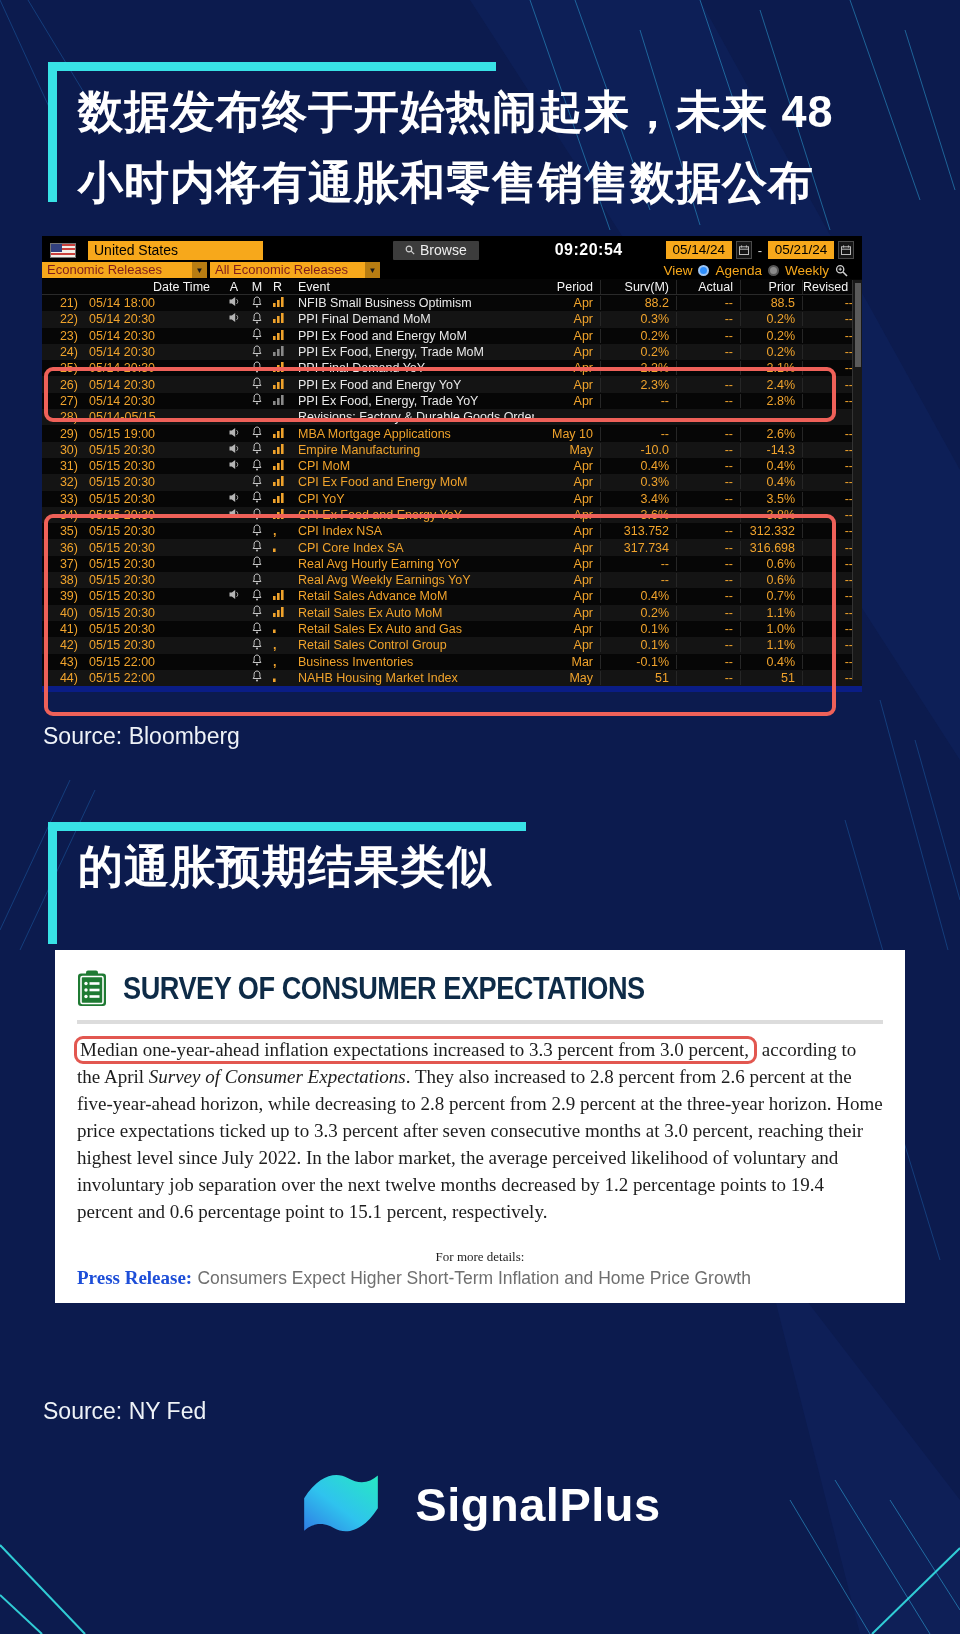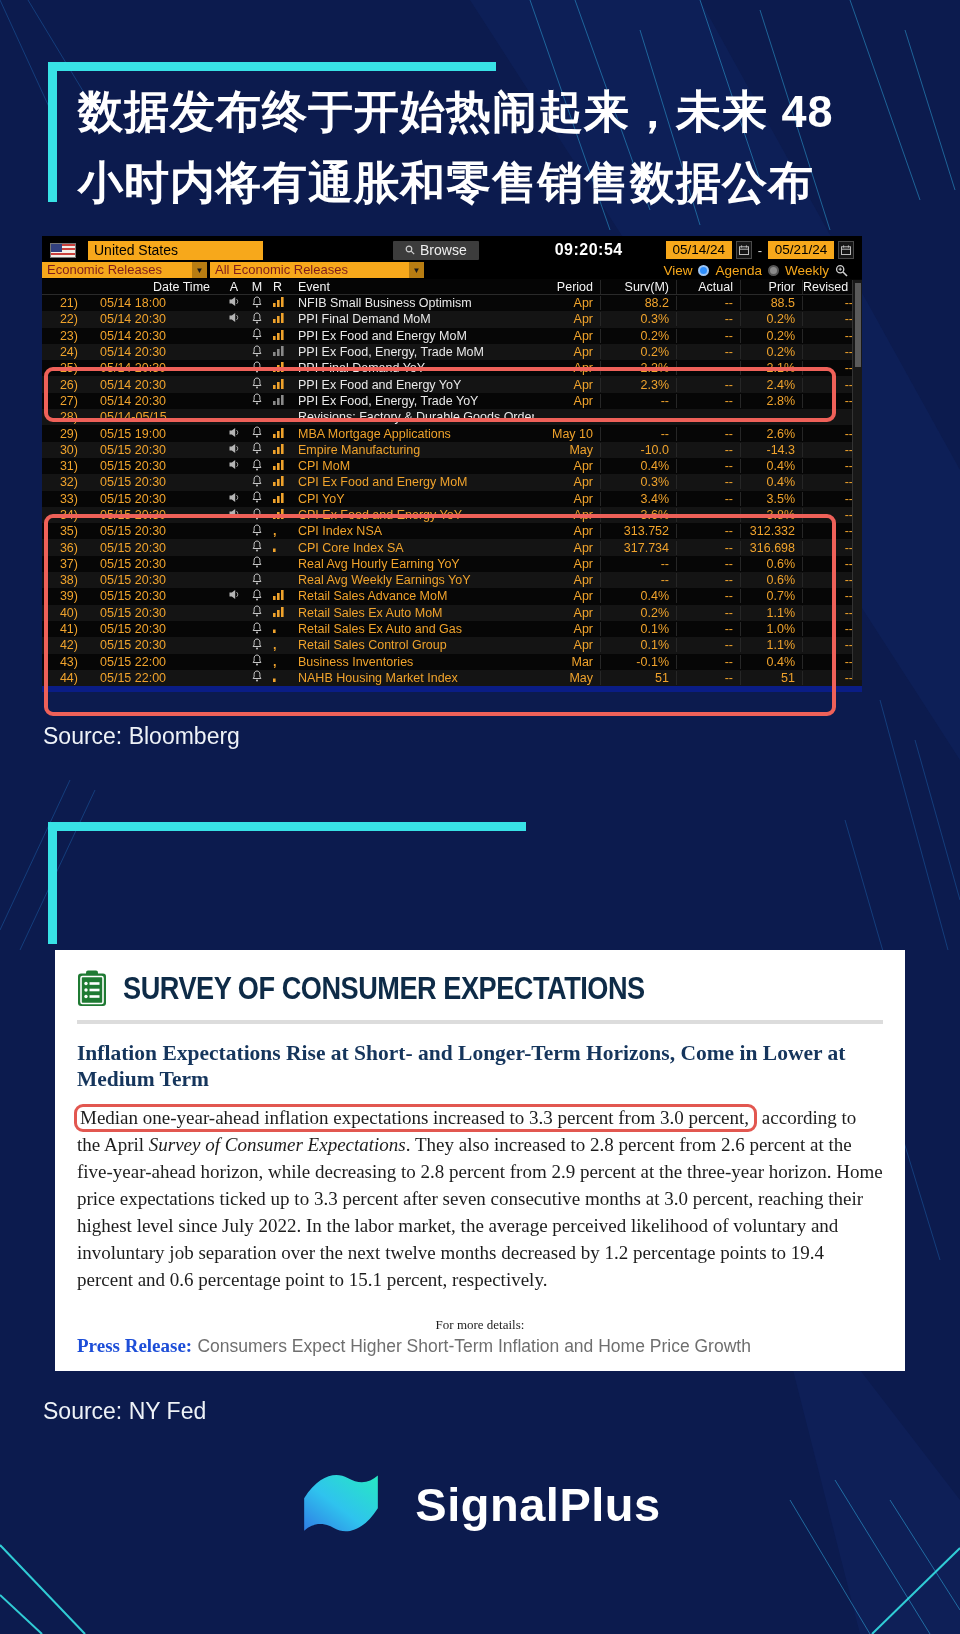--- a/index.html
+++ b/index.html
@@ -34,33 +34,33 @@
   .date-box { width:66px; height:18px; background:#f7a81b; color:#000; font-size:13.5px; line-height:18px; text-align:center; }
   .cal-box { width:16px; height:18px; background:#151515; border:1px solid #4a4a4a; display:flex; align-items:center; justify-content:center; }
   .date-sep { color:#ddd; font-size:13px; padding:0 2px; }
 
   .bb-filter { display:flex; align-items:center; height:18px; background:#000; }
   .dd { display:flex; height:16px; }
   .dd-label { background:#f7a81b; color:#7f1d1d; font-size:13px; line-height:16px; padding-left:5px; }
   .dd-arrow { width:15px; background:#b87d12; color:#1a1a1a; font-size:8px; display:flex; align-items:center; justify-content:center; }
   .dd1 .dd-label { width:150px; }
   .dd2 { margin-left:3px; }
-  .dd2 .dd-label { width:199px; }
+  .dd2 .dd-label { width:155px; }
   .bb-viewgroup { margin-left:auto; display:flex; align-items:center; gap:6px; padding-right:14px; color:#f7a81b; font-size:13.5px; }
   .radio { width:11px; height:11px; border-radius:50%; }
   .radio.sel { background:#2e8fff; border:2px solid #9fc6f5; }
   .radio.unsel { background:#8a8a8a; border:2px solid #555; }
 
   .bb-header { display:flex; align-items:center; height:16px; color:#f5f5f5; font-size:12.5px; background:#050505; border-bottom:1px solid #2a2a2a; }
   .bb-rows { position:relative; }
   .bb-row { display:flex; align-items:center; height:16.3px; font-size:12.5px; color:#f0a32c; background:#060606; }
   .bb-row.alt { background:#141414; }
   .c-dt { width:180px; display:flex; align-items:center; }
   .rn { width:36px; text-align:right; color:#f0a32c; }
-  .dtv { margin-left:22px; }
+  .dtv { margin-left:11px; }
   .c-a { width:24px; text-align:center; }
   .c-m { width:22px; text-align:center; }
   .c-r { width:30px; padding-left:5px; }
   .c-ev { flex:1; color:#e9e9e9; white-space:nowrap; overflow:hidden; }
   .bb-row.hot .c-ev { color:#f0a32c; }
   .c-per { width:66px; text-align:right; padding-right:7px; }
   .c-srv { width:76px; text-align:right; padding-right:7px; border-left:1px solid #262626; }
   .c-act { width:64px; text-align:right; padding-right:7px; border-left:1px solid #262626; }
   .c-pri { width:62px; text-align:right; padding-right:7px; border-left:1px solid #262626; }
   .c-rev { width:60px; text-align:right; padding-right:9px; border-left:1px solid #262626; }
@@ -744,40 +744,40 @@
       <div class="bb-thumb"></div>
     </div>
 </div>
 
 <div class="source-label" style="top:723px;">Source: Bloomberg</div>
 
 <div class="headline-block" style="left:48px;top:822px;width:870px;">
   <div class="accent-top" style="width:478px;"></div>
   <div class="accent-left" style="height:122px;"></div>
   <div class="headline-text" style="padding-top:10px;line-height:70px;">
+    <div>的通胀预期结果类似</div>
   </div>
 </div>
 
 <div class="sce-card">
   <div class="sce-head">
     <svg width="30" height="37" viewBox="0 0 30 37">
       <rect x="1" y="3.5" width="28" height="32.5" rx="3" fill="#1f7a33"></rect>
       <rect x="9" y="0.5" width="12" height="6.5" rx="2" fill="#1f7a33"></rect>
       <rect x="4" y="6.5" width="22" height="27" rx="1.5" fill="none" stroke="#ffffff" stroke-width="1.6"></rect>
       <circle cx="9" cy="13.5" r="1.7" fill="#fff"></circle>
         <rect x="12.5" y="12.2" width="10" height="2.6" fill="#fff"></rect>
       <circle cx="9" cy="20" r="1.7" fill="#fff"></circle>
         <rect x="12.5" y="18.7" width="10" height="2.6" fill="#fff"></rect>
       <circle cx="9" cy="26.5" r="1.7" fill="#fff"></circle>
         <rect x="12.5" y="25.2" width="10" height="2.6" fill="#fff"></rect>
     </svg>
     <div class="sce-title">SURVEY OF CONSUMER EXPECTATIONS</div>
   </div>
   <div class="sce-divider"></div>
-  <div class="sce-doc-title">Inflation Expectations Rise at Short- and Longer-Term Horizons, Come in Lower at Medium Term</div>
   <div class="sce-body">
     <span class="red-inline">Median one-year-ahead inflation expectations increased to 3.3 percent from 3.0 percent,</span><span> according to the April </span><i>Survey of Consumer Expectations</i><span>. They also increased to 2.8 percent from 2.6 percent at the five-year-ahead horizon, while decreasing to 2.8 percent from 2.9 percent at the three-year horizon. Home price expectations ticked up to 3.3 percent after seven consecutive months at 3.0 percent, reaching their highest level since July 2022. In the labor market, the average perceived likelihood of voluntary and involuntary job separation over the next twelve months decreased by 1.2 percentage points to 19.4 percent and 0.6 percentage point to 15.1 percent, respectively.</span>
   </div>
   <div class="sce-details">For more details:</div>
   <div class="sce-press">
     <span class="press-label">Press Release:</span>
     <span class="press-link">Consumers Expect Higher Short-Term Inflation and Home Price Growth</span>
   </div>
 </div>
 

